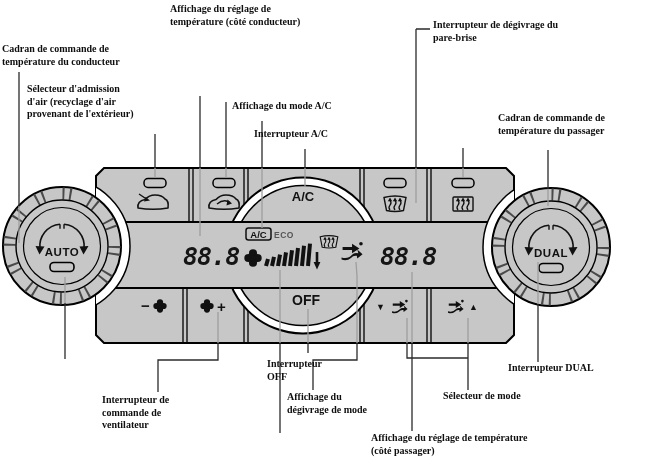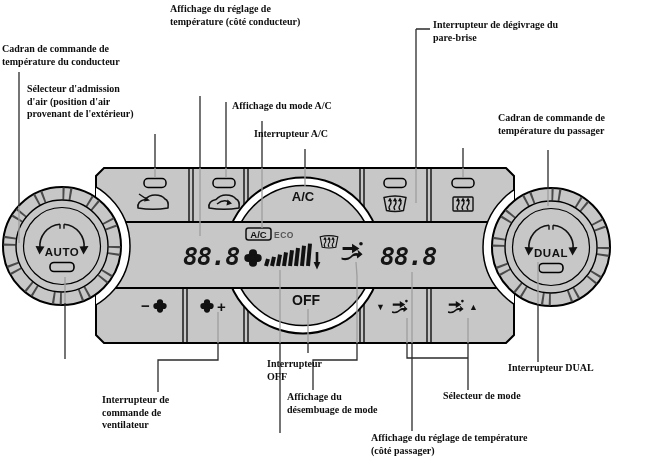--- a/index.html
+++ b/index.html
@@ -200,32 +200,32 @@
     M412,272 V343
     M407,318 V343 M468,318 V343
     M538,262 V304"></path>
 </svg>
 
 <div class="lbl" style="left:170px;top:3px">Affichage du réglage de
 température (côté conducteur)</div>
 <div class="lbl" style="left:2px;top:43px">Cadran de commande de
 température du conducteur</div>
 <div class="lbl" style="left:27px;top:83px">Sélecteur d'admission
-d'air (position d'air
+d'air (recyclage d'air
 provenant de l'extérieur)</div>
 <div class="lbl" style="left:232px;top:100px">Affichage du mode A/C</div>
 <div class="lbl" style="left:254px;top:128px">Interrupteur A/C</div>
 <div class="lbl" style="left:433px;top:19px">Interrupteur de dégivrage du
 pare-brise</div>
 <div class="lbl" style="left:498px;top:112px">Cadran de commande de
 température du passager</div>
 <div class="lbl" style="left:102px;top:394px">Interrupteur de
 commande de
 ventilateur</div>
 <div class="lbl" style="left:267px;top:358px">Interrupteur
 OFF</div>
 <div class="lbl" style="left:287px;top:391px">Affichage du
-désembuage de mode</div>
+dégivrage de mode</div>
 <div class="lbl" style="left:371px;top:432px">Affichage du réglage de température
 (côté passager)</div>
 <div class="lbl" style="left:443px;top:390px">Sélecteur de mode</div>
 <div class="lbl" style="left:508px;top:362px">Interrupteur DUAL</div>
 </div>
 
 </body></html>

